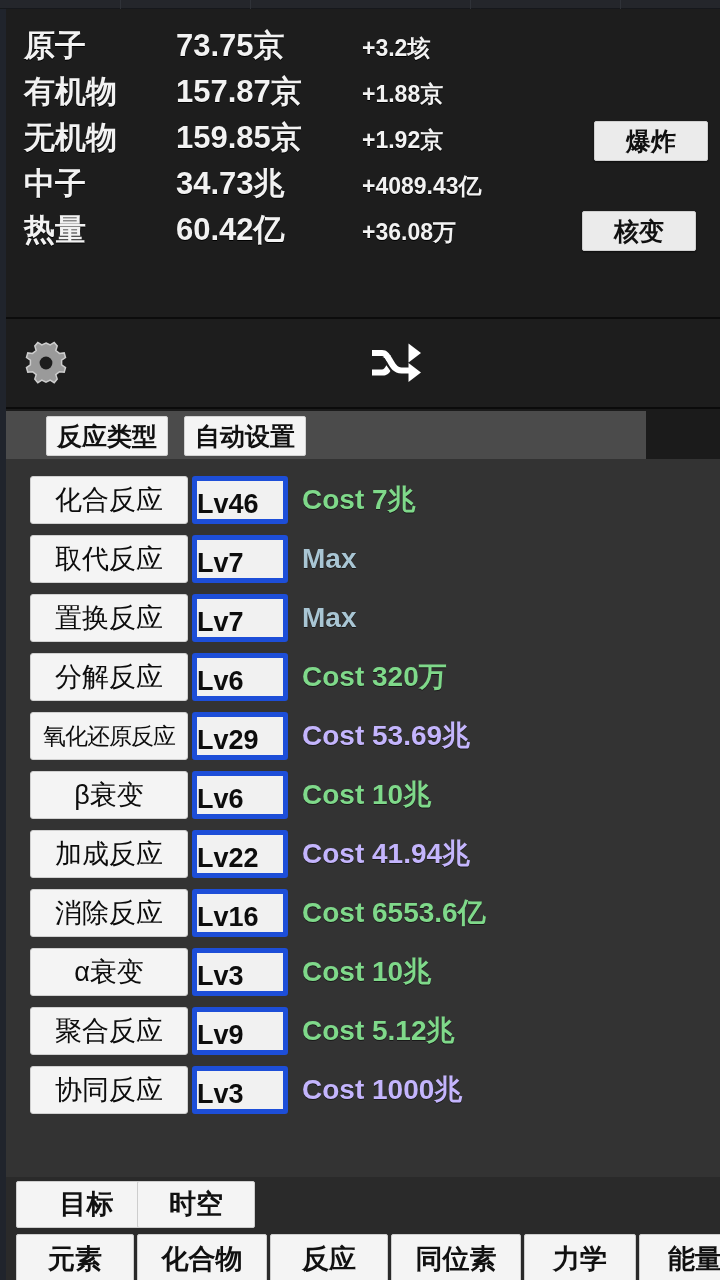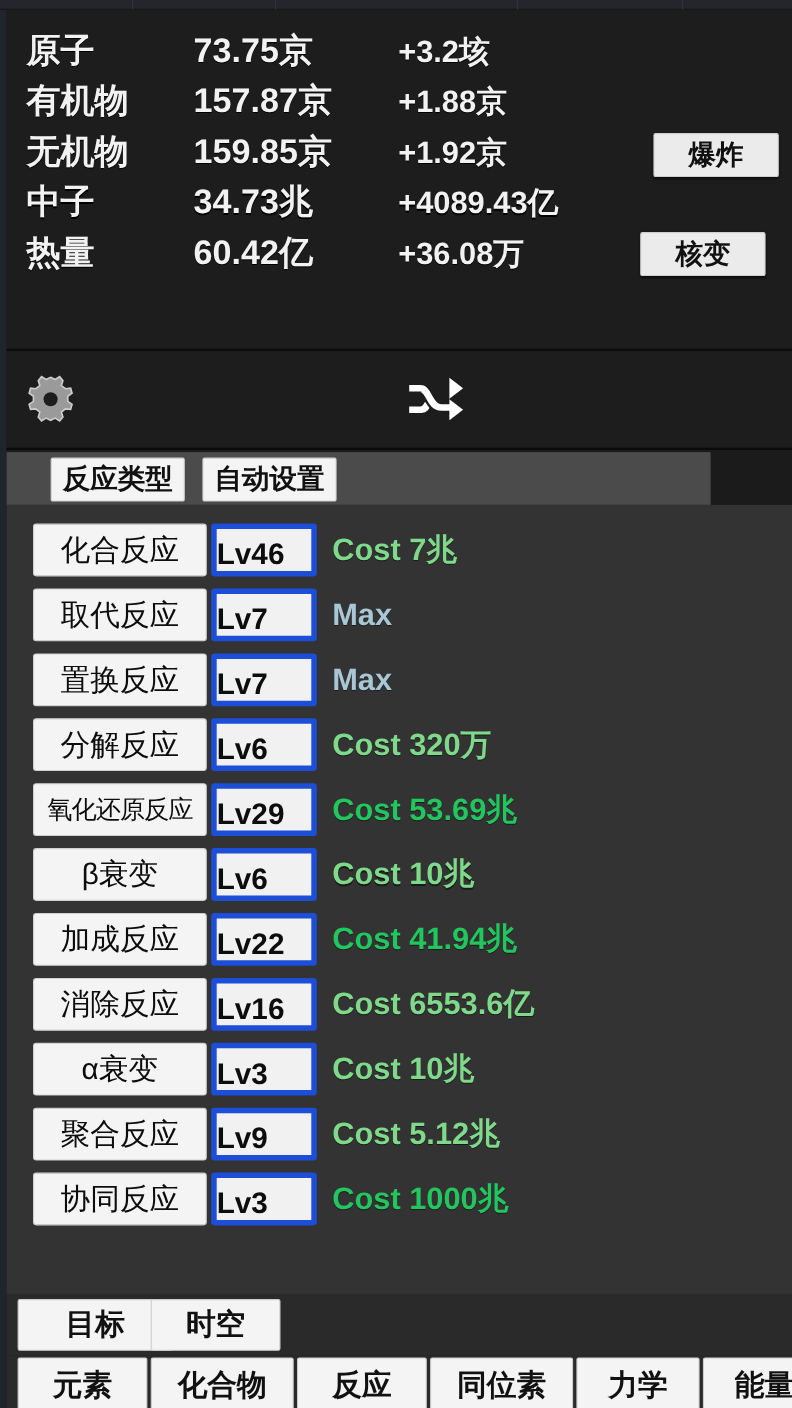--- a/index.html
+++ b/index.html
@@ -81,21 +81,21 @@
     width: 186px;
     color: #f2f2f2;
     font-size: 31px;
     font-weight: 700;
     white-space: nowrap;
     text-shadow: 0 1px 0 #000;
   }
   .stat-rate {
     flex: 1;
     color: #f2f2f2;
-    font-size: 28px;
+    font-size: 23px;
     font-weight: 700;
     white-space: nowrap;
     text-align: left;
     text-shadow: 0 1px 0 #000;
   }
 
   
   .action-btn {
     position: absolute;
     width: 114px;
@@ -209,21 +209,21 @@
     text-align: left;
   }
   .rx-cost {
     margin-left: 14px;
     font-size: 28px;
     font-weight: 700;
     white-space: nowrap;
     text-shadow: 0 1px 0 rgba(0,0,0,0.5);
   }
   .cost-affordable { color: #7fd98a; }
-  .cost-expensive  { color: #22c55e; }
+  .cost-expensive  { color: #c4b5fd; }
   .cost-max        { color: #a9c6d4; }
 
   
   .nav-upper {
     position: absolute;
     left: 0; top: 1168px;
     width: 714px;
     height: 55px;
     background: #2a2a2a;
   }

